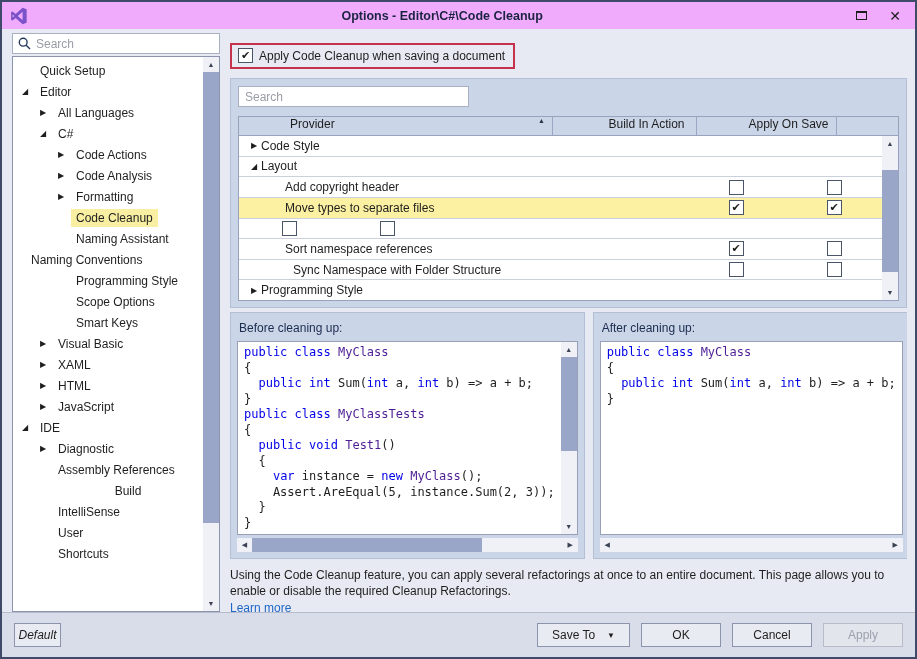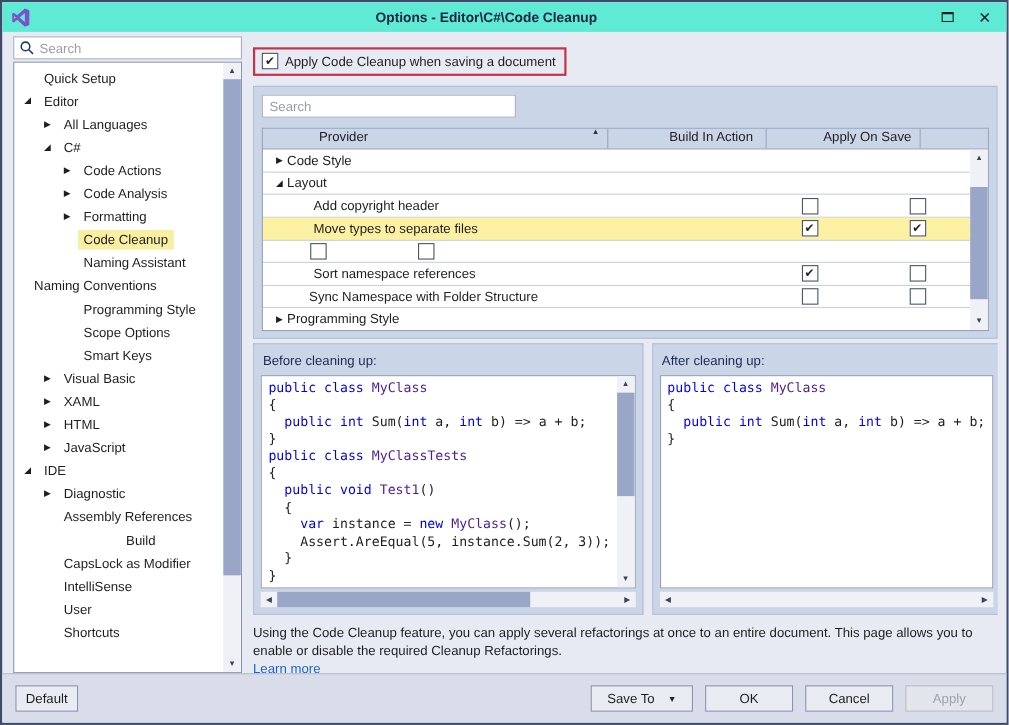--- a/index.html
+++ b/index.html
@@ -13,21 +13,21 @@
   .window {
     width: 917px; height: 659px;
     border: 2px solid #3e4a68;
     display: flex; flex-direction: column;
     background: #e7eaf2;
     overflow: hidden;
   }
   
   .titlebar {
     height: 27px; flex: 0 0 27px;
-    background: #5eead4;
+    background: #f0abfc;
     display: flex; align-items: center;
     padding: 0 8px;
   }
   .vslogo { width: 18px; height: 18px; flex: 0 0 18px; }
   .title {
     flex: 1; text-align: center;
     font-weight: bold; font-size: 12.5px; color: #1b2340;
   }
   .titlebtns { display: flex; align-items: center; gap: 22px; padding-right: 6px; }
   .maxbtn { width: 11px; height: 9px; border: 1px solid #1e1e1e; border-top-width: 2px; display: inline-block; }
@@ -127,21 +127,21 @@
   
   .footer {
     flex: 0 0 45px; background: #d9dde9; border-top: 1px solid #b6bccd;
     display: flex; align-items: center; padding: 0 12px; gap: 11px;
   }
   .btn {
     height: 24px; background: #e9ebf2; border: 1px solid #8c94ad;
     font-family: "Liberation Sans", sans-serif; font-size: 12px; color: #1e1e1e;
     display: inline-flex; align-items: center; justify-content: center; cursor: default;
   }
-  .btn-default { width: 57px; margin-right: auto; }
+  .btn-default { width: 47px; margin-right: auto; font-style: italic; }
   .btn-saveto { width: 93px; gap: 12px; }
   .btn-saveto .drop { font-size: 8px; color: #1e1e1e; }
   .btn-ok, .btn-cancel, .btn-apply { width: 80px; }
   .btn-apply { color: #9ca1ae; border-color: #b7bcc8; background: #e2e5ec; }
 </style>
 </head>
 <body>
 
 <div class="window">
 
@@ -249,24 +249,20 @@
             <div class="tree-row" style="padding-left: 27px;">
               <span class="glyph"></span>
               <span class="tree-label">Assembly References</span>
             </div>
             <div class="tree-row" style="padding-left: 27px; justify-content: center;">
               <span class="glyph"></span>
               <span class="tree-label">Build</span>
             </div>
             <div class="tree-row" style="padding-left: 27px;">
               <span class="glyph"></span>
-              <span class="tree-label">CapsLock as Modifier</span>
-            </div>
-            <div class="tree-row" style="padding-left: 27px;">
-              <span class="glyph"></span>
               <span class="tree-label">IntelliSense</span>
             </div>
             <div class="tree-row" style="padding-left: 27px;">
               <span class="glyph"></span>
               <span class="tree-label">User</span>
             </div>
             <div class="tree-row" style="padding-left: 27px;">
               <span class="glyph"></span>
               <span class="tree-label">Shortcuts</span>
             </div>
@@ -362,21 +358,21 @@
                     <span>Sort namespace references</span>
                   </span>
                   <span class="gr-cell">
                     <span class="cbx">✔</span>
                   </span>
                   <span class="gr-cell save">
                     <span class="cbx"></span>
                   </span>
                 </div>
                 <div class="grid-row">
-                  <span class="gr-label" style="padding-left: 28px;">
+                  <span class="gr-label" style="padding-left: 40px;">
                     <span class="glyph"></span>
                     <span>Sync Namespace with Folder Structure</span>
                   </span>
                   <span class="gr-cell">
                     <span class="cbx"></span>
                   </span>
                   <span class="gr-cell save">
                     <span class="cbx"></span>
                   </span>
                 </div>

